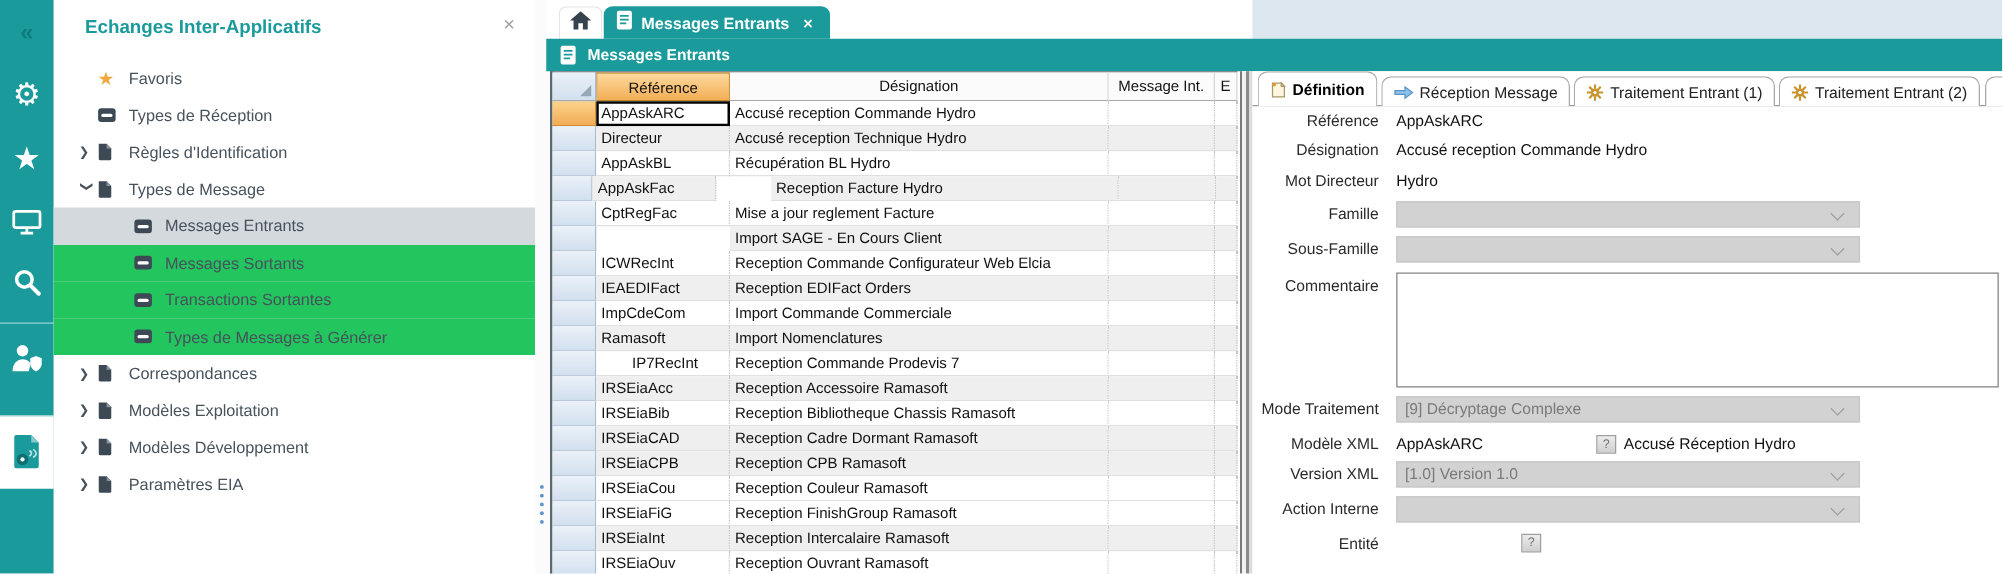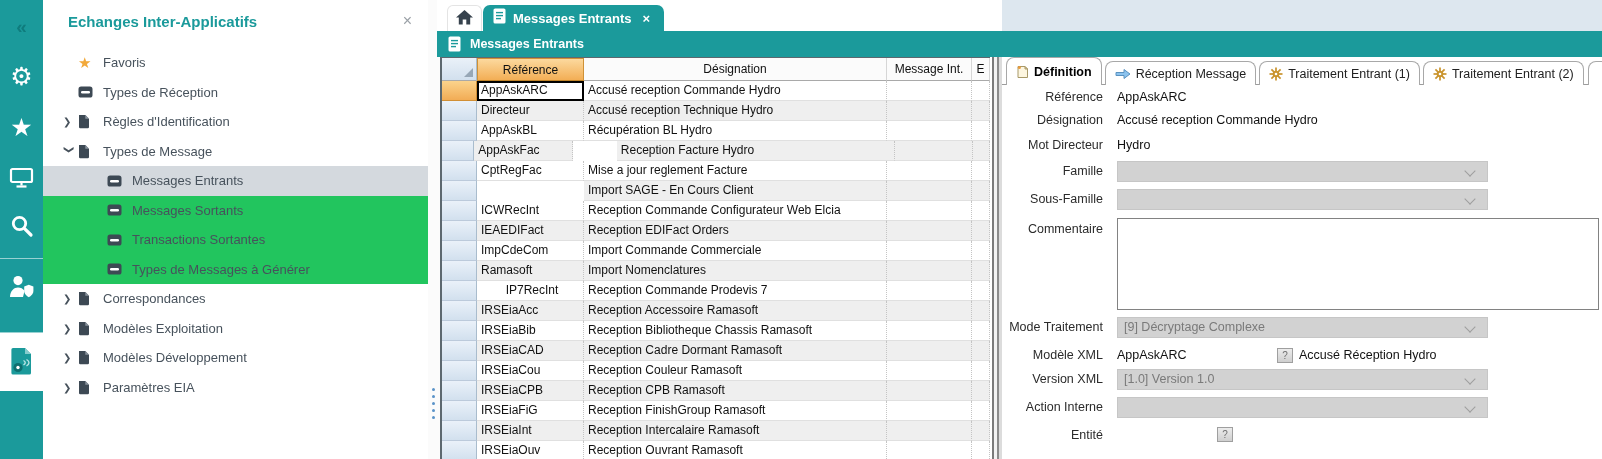--- a/index.html
+++ b/index.html
@@ -395,31 +395,31 @@
           <div class="dc" style="width: 85px;"></div>
           <div class="dc" style="width: 18px;"></div>
         </div>
         <div class="g-row alt">
           <div class="rh" style="width: 35px;"></div>
           <div class="dc pad" style="width: 107px;">IRSEiaCAD</div>
           <div class="dc pad" style="width: 303px;">Reception Cadre Dormant Ramasoft</div>
           <div class="dc" style="width: 85px;"></div>
           <div class="dc" style="width: 18px;"></div>
         </div>
+        <div class="g-row alt">
+          <div class="rh" style="width: 35px;"></div>
+          <div class="dc pad" style="width: 107px;">IRSEiaCPB</div>
+          <div class="dc pad" style="width: 303px;">Reception CPB Ramasoft</div>
+          <div class="dc" style="width: 85px;"></div>
+          <div class="dc" style="width: 18px;"></div>
+        </div>
         <div class="g-row">
           <div class="rh" style="width: 35px;"></div>
           <div class="dc pad" style="width: 107px;">IRSEiaCou</div>
           <div class="dc pad" style="width: 303px;">Reception Couleur  Ramasoft</div>
-          <div class="dc" style="width: 85px;"></div>
-          <div class="dc" style="width: 18px;"></div>
-        </div>
-        <div class="g-row alt">
-          <div class="rh" style="width: 35px;"></div>
-          <div class="dc pad" style="width: 107px;">IRSEiaCPB</div>
-          <div class="dc pad" style="width: 303px;">Reception CPB Ramasoft</div>
           <div class="dc" style="width: 85px;"></div>
           <div class="dc" style="width: 18px;"></div>
         </div>
         <div class="g-row">
           <div class="rh" style="width: 35px;"></div>
           <div class="dc pad" style="width: 107px;">IRSEiaFiG</div>
           <div class="dc pad" style="width: 303px;">Reception FinishGroup Ramasoft</div>
           <div class="dc" style="width: 85px;"></div>
           <div class="dc" style="width: 18px;"></div>
         </div>

